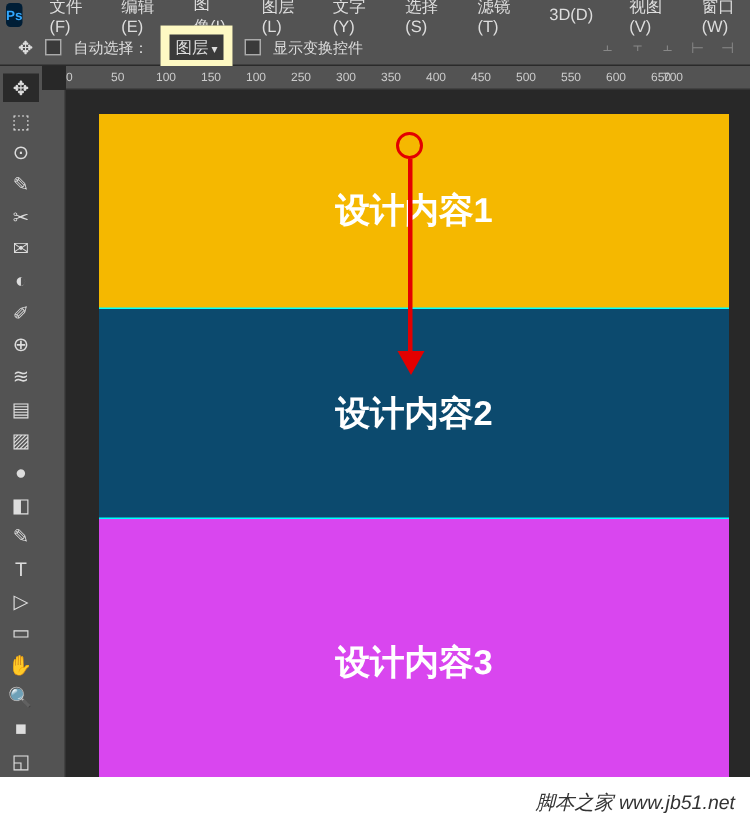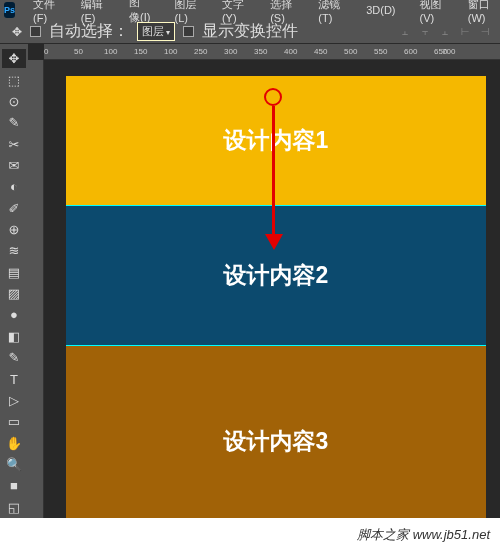--- a/index.html
+++ b/index.html
@@ -4,38 +4,38 @@
 <style>
 *{margin:0;padding:0;box-sizing:border-box;font-family:"Microsoft YaHei",sans-serif}
 body{background:#fff;width:500px;height:550px;overflow:hidden;position:relative}
 .app{background:#535353;width:500px;height:518px;position:relative}
 .menubar{display:flex;align-items:center;height:20px;background:#535353;padding-left:4px;gap:12px}
 .ps-logo{width:16px;height:16px;background:#001e36;border-radius:3px;display:flex;align-items:center;justify-content:center;color:#31a8ff;font-size:9px;font-weight:bold}
 .menu-item{color:#ddd;font-size:11px;padding:2px 6px;cursor:default}
 .optbar{display:flex;align-items:center;height:24px;background:#535353;padding-left:12px;gap:8px;border-bottom:1px solid #2a2a2a}
 .tool-icon{color:#ddd;font-size:12px}
 .checkbox{width:11px;height:11px;border:1px solid #aaa;background:#3a3a3a}
-.opt-label{color:#ddd;font-size:16px}
-.opt-select{color:#ddd;font-size:11px;background:#3a3a3a;padding:1px 4px;border:1px solid #fef9c3}
+.opt-label{color:#ddd;font-size:10px}
+.opt-select{color:#ddd;font-size:11px;background:#3a3a3a;padding:1px 4px;border:6px solid #fef9c3}
 .dropdown-arrow{font-size:8px;margin-left:2px}
 .align-icons{display:flex;gap:6px;margin-left:auto;margin-right:8px}
 .align-icon{width:14px;height:14px;color:#888;font-size:10px;display:flex;align-items:center;justify-content:center}
 .workspace{display:flex;height:474px}
 .toolbox{width:28px;background:#535353;display:flex;flex-direction:column;padding-top:4px}
 .tool{width:24px;height:20px;margin:1px 2px;display:flex;align-items:center;justify-content:center;color:#ddd;font-size:13px;cursor:pointer}
 .tool.active{background:#2a2a2a}
 .canvas-area{flex:1;background:#282828;position:relative;overflow:hidden}
 .ruler-h{height:16px;background:#535353;display:flex;position:relative;border-bottom:1px solid #333;margin-left:16px}
 .ruler-v{width:16px;background:#535353;position:absolute;top:16px;bottom:0;left:0;border-right:1px solid #333}
 .tick{color:#ccc;font-size:8px;position:absolute;top:3px}
 .canvas{position:absolute;left:38px;top:32px;width:420px;height:430px;background:#000}
 .block{width:100%;display:flex;align-items:center;justify-content:center;color:#fff;font-size:23px;font-weight:bold;border-bottom:1px solid #0ff}
 .block1{height:130px;background:#f5b800}
 .block2{height:140px;background:#0c4a6e}
-.block3{height:192px;background:#a16207}
+.block3{height:192px;background:#d946ef}
 .arrow{position:absolute;left:244px;top:62px;pointer-events:none}
 .arrow-line{width:3px;height:130px;background:#e30000}
 .arrow-head{width:0;height:0;border-left:9px solid transparent;border-right:9px solid transparent;border-top:16px solid #e30000;position:absolute;bottom:-14px;left:-7.5px}
 .arrow-circle{width:18px;height:18px;border:2px solid #e30000;border-radius:50%;position:absolute;top:-18px;left:-8px}
 .watermark{position:absolute;right:10px;bottom:6px;color:#333;font-size:13px;font-style:italic}
 </style>
 </head>
 <body>
 
 <div class="app">

